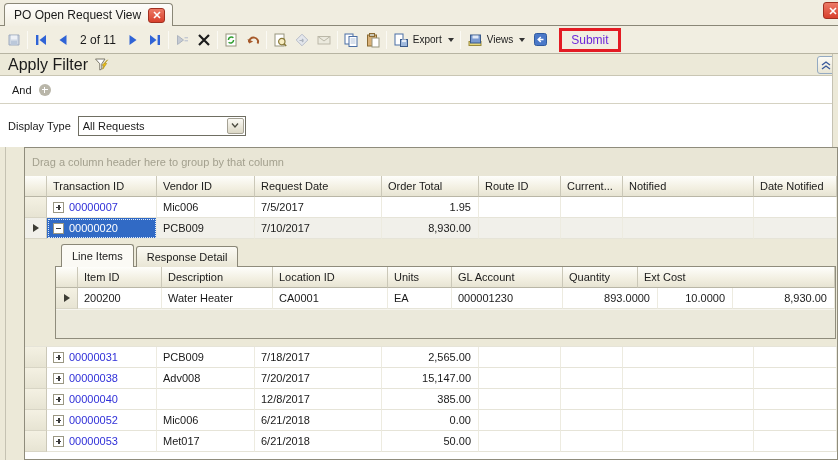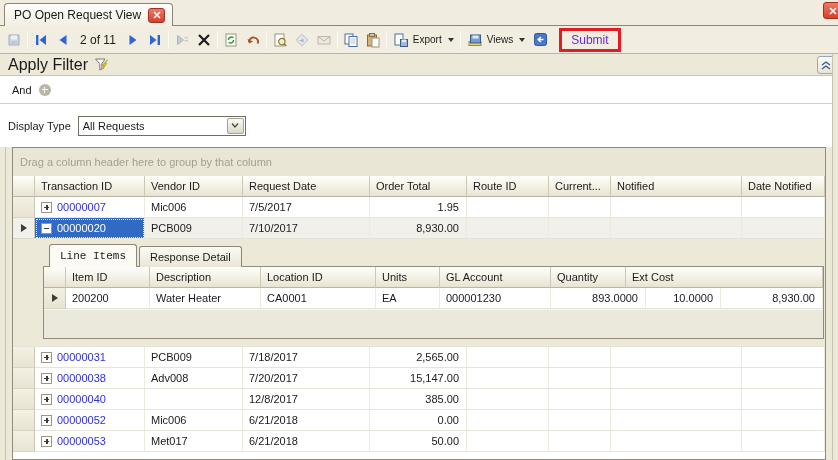--- a/index.html
+++ b/index.html
@@ -43,21 +43,21 @@
   
   .display-row { height:43px; background:#ffffff; display:flex; align-items:center; padding-left:8px; gap:7px; }
   .combo { width:168px; height:20px; border:1px solid #6f6e62; background:#fff; display:flex; align-items:center; }
   .combo-value { flex:1; padding-left:4px; }
   .combo-btn { width:17px; height:16px; margin-right:1px; border:1px solid #a5a295; border-radius:2px;
     background:linear-gradient(#fbfaf5,#dcd8c6); display:flex; align-items:center; justify-content:center; }
 
   
   .left-rail  { position:absolute; left:0;  top:147px; bottom:0; width:6px; background:#ece9d8; border-right:1px solid #c5c2b2; }
   .right-rail { position:absolute; right:0; top:54px;  bottom:0; width:6px; background:#ece9d8; border-left:1px solid #c5c2b2; }
-  .grid { position:absolute; left:12px; top:147px; width:814px; bottom:0; border:1px solid #8f8c7c; background:#fff; display:flex; flex-direction:column; }
+  .grid { position:absolute; left:24px; top:147px; width:814px; bottom:0; border:1px solid #8f8c7c; background:#fff; display:flex; flex-direction:column; }
   .groupby { height:28px; background:#e9e6d6; color:#a3a08e; display:flex; align-items:center; padding-left:7px; }
   .hrow, .drow { display:flex; height:21px; flex:none; }
   .hcell { background:linear-gradient(#fefefb,#f2efe1 60%,#e7e4d3); border-right:1px solid #cbc8b8; border-bottom:1px solid #b9b6a6;
     display:flex; align-items:center; padding-left:6px; overflow:hidden; white-space:nowrap; }
   .cell { background:#fff; border-right:1px solid #edebe0; border-bottom:1px solid #e6e4d8;
     display:flex; align-items:center; padding-left:6px; overflow:hidden; white-space:nowrap; }
   .cell.ind { background:linear-gradient(#f4f1e3,#e7e4d3); border-right:1px solid #cbc8b8; border-bottom:1px solid #d8d5c5; padding-left:0; justify-content:center; }
   .num { justify-content:flex-end; padding-right:7px; }
   .link { color:#3030d8; margin-left:5px; }
   .selrow .cell { background:#f1f0ea; }
@@ -70,21 +70,21 @@
 
   
   .c0{width:22px;flex:none}.c1{width:110px;flex:none}.c2{width:98px;flex:none}.c3{width:127px;flex:none}
   .c4{width:97px;flex:none}.c5{width:82px;flex:none}.c6{width:62px;flex:none}.c7{width:131px;flex:none}.c8{flex:1}
 
   
   .child { background:#ece9d8; padding:5px 0 7px 30px; border-bottom:1px solid #e6e4d8; flex:none; }
   .ctabs { display:flex; align-items:flex-end; gap:2px; padding-left:6px; position:relative; z-index:2; }
   .ctab { height:21px; padding:0 10px; display:flex; align-items:center; border:1px solid #8a8777; border-bottom:none;
     border-radius:3px 3px 0 0; background:linear-gradient(#fbfaf4,#e9e6d5); margin-bottom:-1px; }
-  .ctab.active { background:#fbfaf5; height:23px; position:relative;font-family:Liberation Mono, monospace; }
+  .ctab.active { background:#fbfaf5; height:23px; position:relative; }
   .cgrid { width:781px; border:1px solid #8f8c7c; background:#fff; position:relative; z-index:1; }
   .d0{width:22px;flex:none}.d1{width:84px;flex:none}.d2{width:111px;flex:none}.d3{width:115px;flex:none}
   .d4{width:64px;flex:none}.d5{width:111px;flex:none}.d6{width:95px;flex:none}.d7{width:75px;flex:none}.d8{flex:1}
   .cempty { height:29px; background:#ebe9db; border-top:1px solid #f6f5ee; }
   .gridfill { flex:1; background:#fff; }
 
   svg { display:block; }
   .disabled svg { opacity:.95; }
 </style>
 </head>

